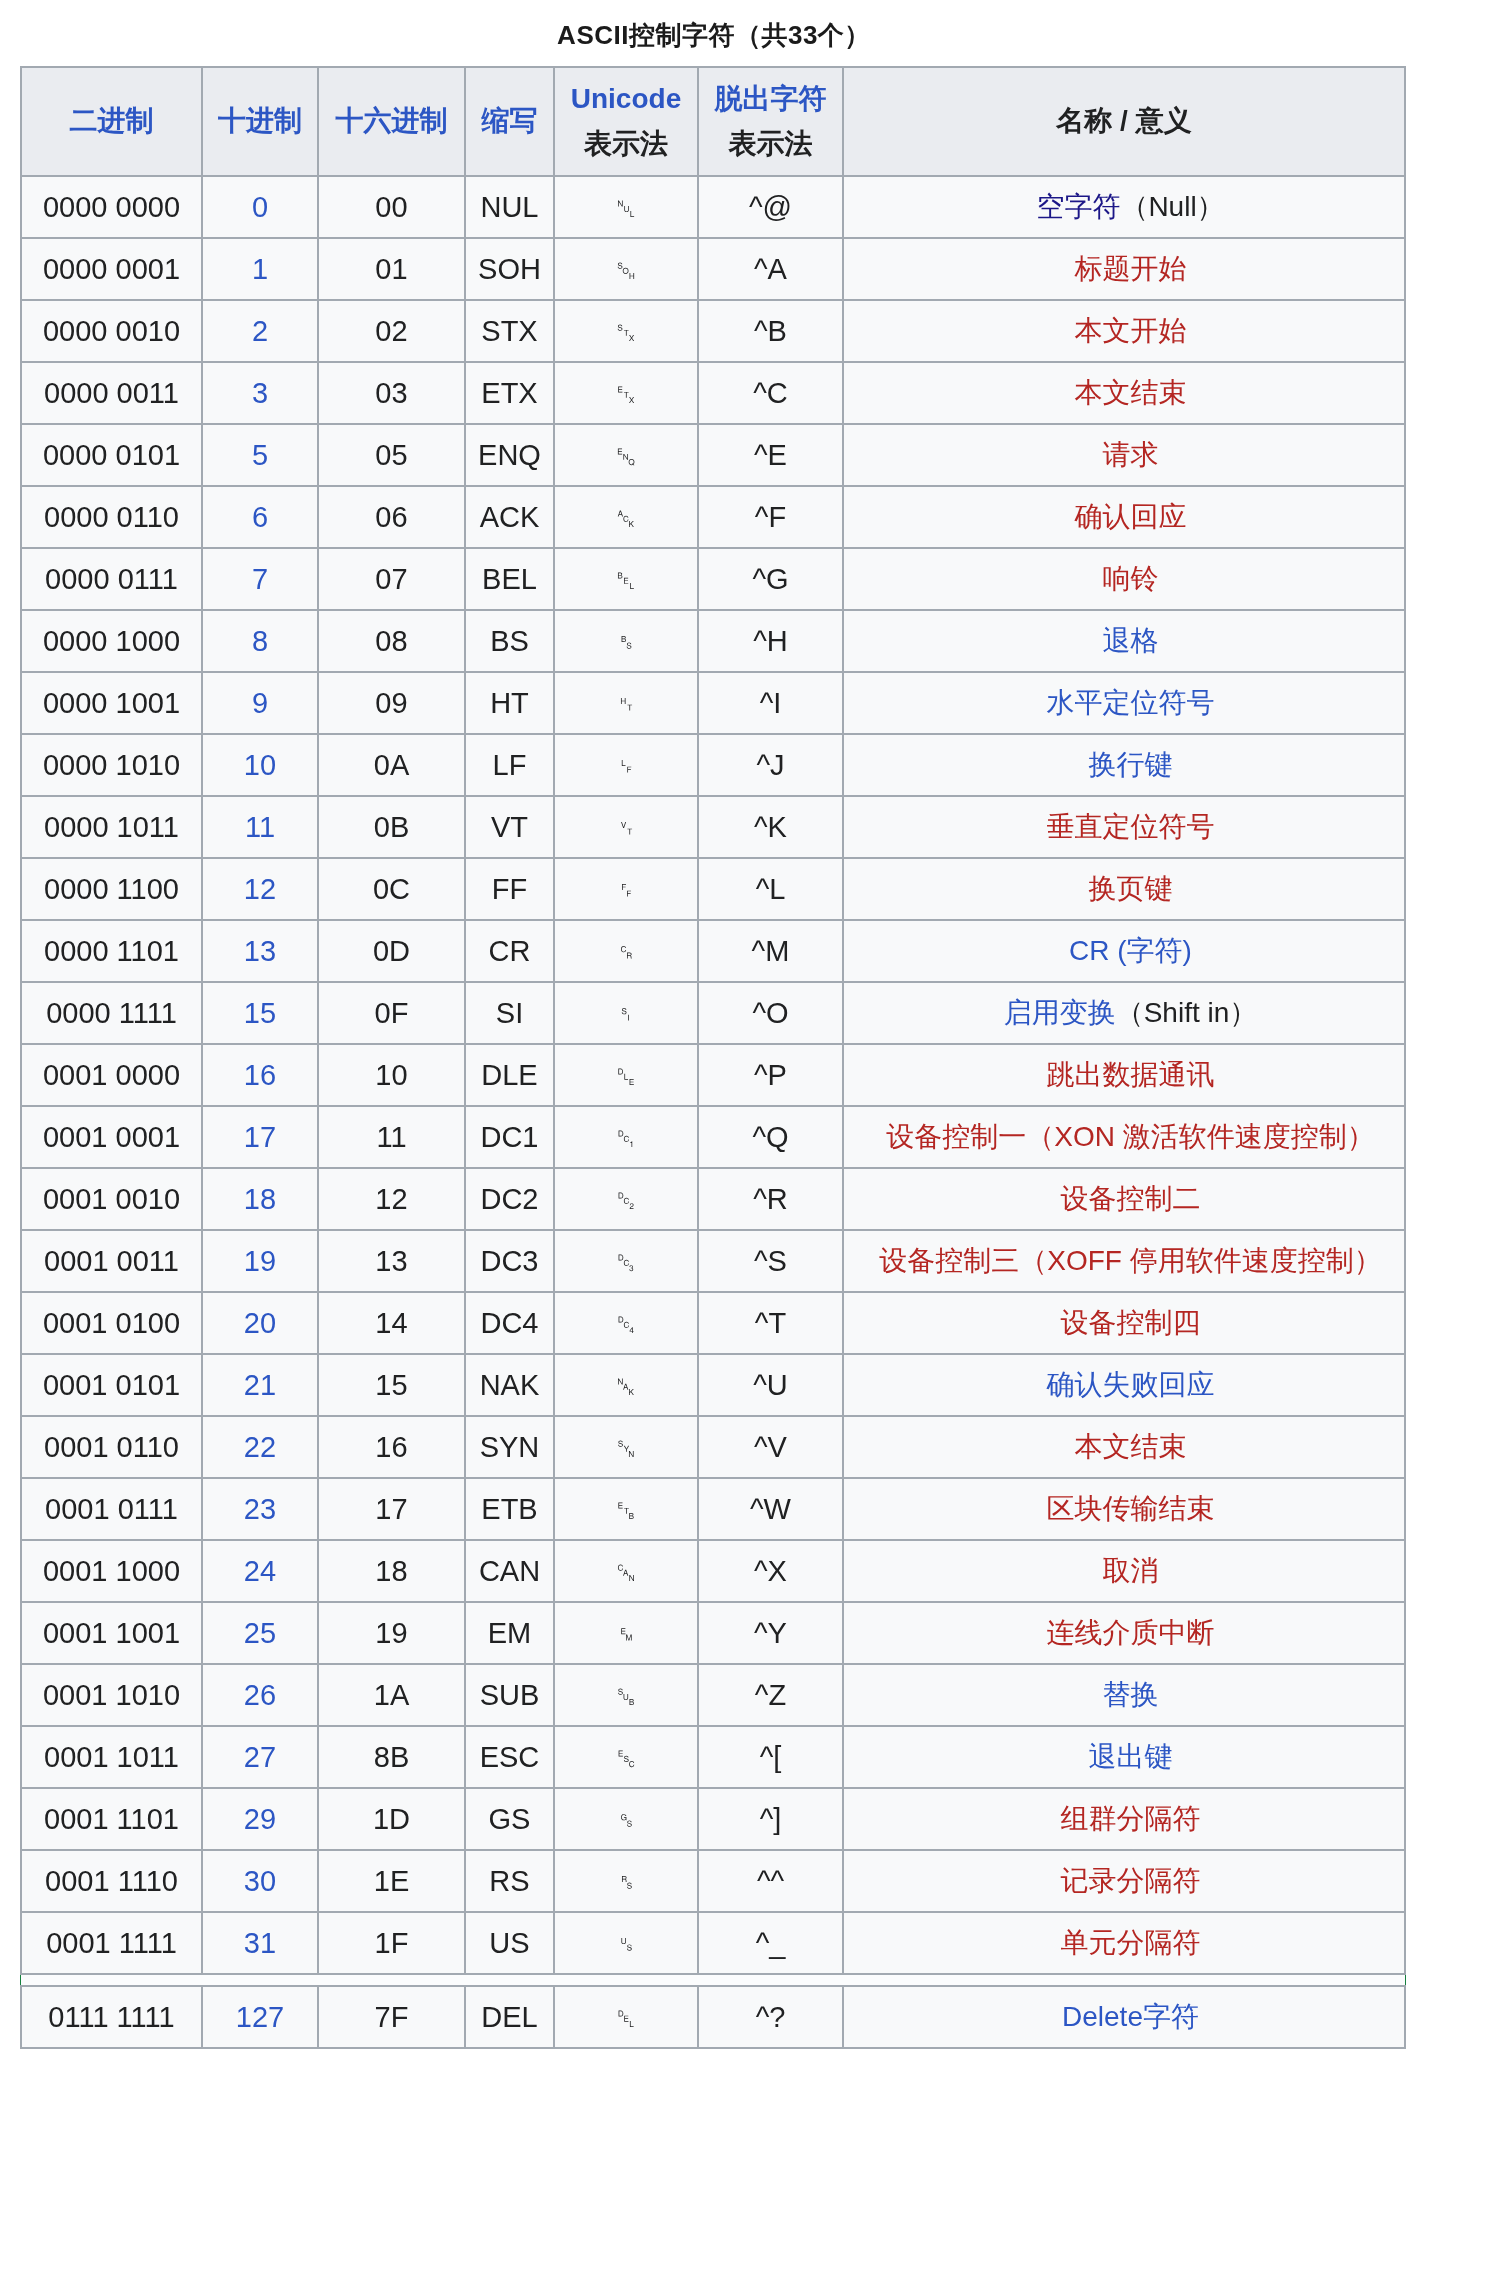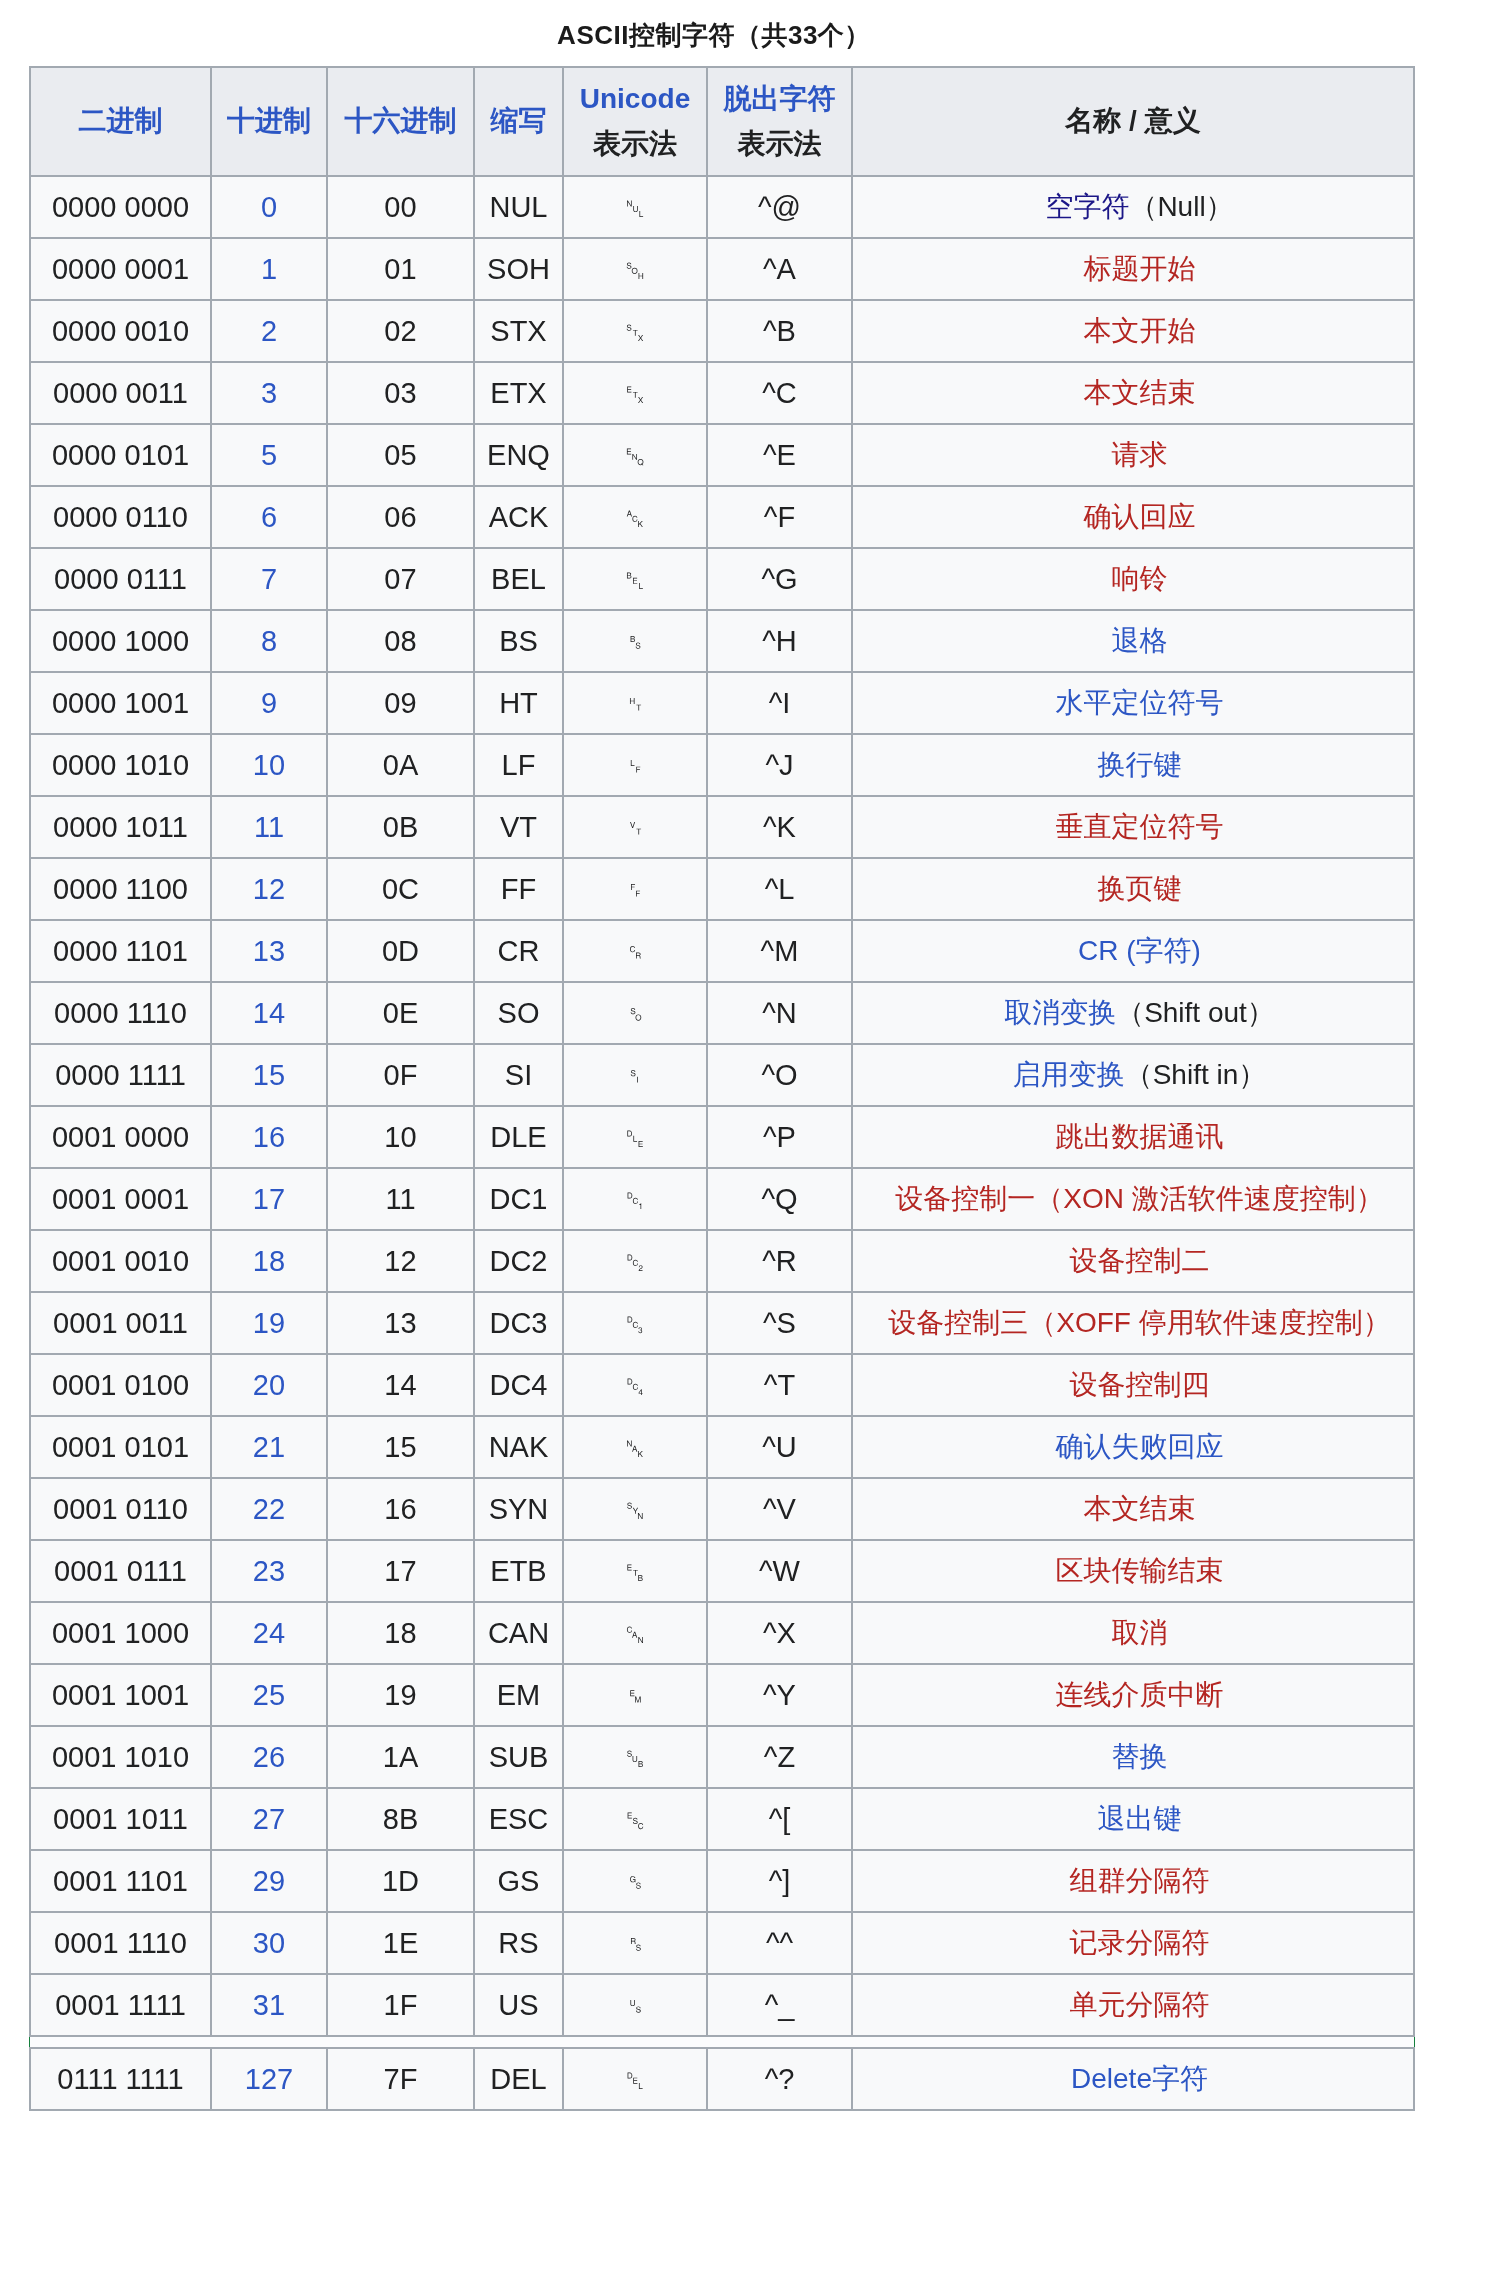--- a/index.html
+++ b/index.html
@@ -9,21 +9,21 @@
     -webkit-font-smoothing:antialiased;
   }
   .page{position:relative;width:1498px;height:2272px;background:#fff;overflow:hidden;}
   .title{
     width:1384px;margin:18px 0 13px 22px;
     text-align:center;font-size:26px;font-weight:bold;color:#1b1b1b;
     letter-spacing:.5px;
   }
   table.ascii{
     border-collapse:collapse;table-layout:fixed;
-    margin-left:29px;width:1384px;background:#15803d;
+    margin-left:20px;width:1384px;background:#15803d;
   }
   th,td{border:2px solid #a2a9b1;vertical-align:middle;}
   th{
     background:#eaecf0;font-size:28px;font-weight:bold;
     height:107px;text-align:center;line-height:1.6;padding:0 4px;
   }
   td{height:60px;font-size:29px;text-align:center;padding:0 4px;background:#f8f9fa;}
   td.name-cell{text-align:center;padding-left:17px;font-size:28px;}
   .uni-glyph{
     font-family:"DejaVu Sans",sans-serif;
@@ -186,29 +186,20 @@
         <tr>
           <td><span class="c-black">0000 1101</span></td>
           <td><a class="lnk c-blue">13</a></td>
           <td><span class="c-black">0D</span></td>
           <td><span class="c-black">CR</span></td>
           <td><span class="uni-glyph">␍</span></td>
           <td><span class="c-black">^M</span></td>
           <td class="name-cell"><a class="lnk c-blue">CR (字符)</a></td>
         </tr>
         <tr>
-          <td><span class="c-black">0000 1110</span></td>
-          <td><a class="lnk c-blue">14</a></td>
-          <td><span class="c-black">0E</span></td>
-          <td><span class="c-black">SO</span></td>
-          <td><span class="uni-glyph">␎</span></td>
-          <td><span class="c-black">^N</span></td>
-          <td class="name-cell"><a class="lnk c-blue">取消变换</a><span class="c-black">（Shift out）</span></td>
-        </tr>
-        <tr>
           <td><span class="c-black">0000 1111</span></td>
           <td><a class="lnk c-blue">15</a></td>
           <td><span class="c-black">0F</span></td>
           <td><span class="c-black">SI</span></td>
           <td><span class="uni-glyph">␏</span></td>
           <td><span class="c-black">^O</span></td>
           <td class="name-cell"><a class="lnk c-blue">启用变换</a><span class="c-black">（Shift in）</span></td>
         </tr>
         <tr>
           <td><span class="c-black">0001 0000</span></td>

